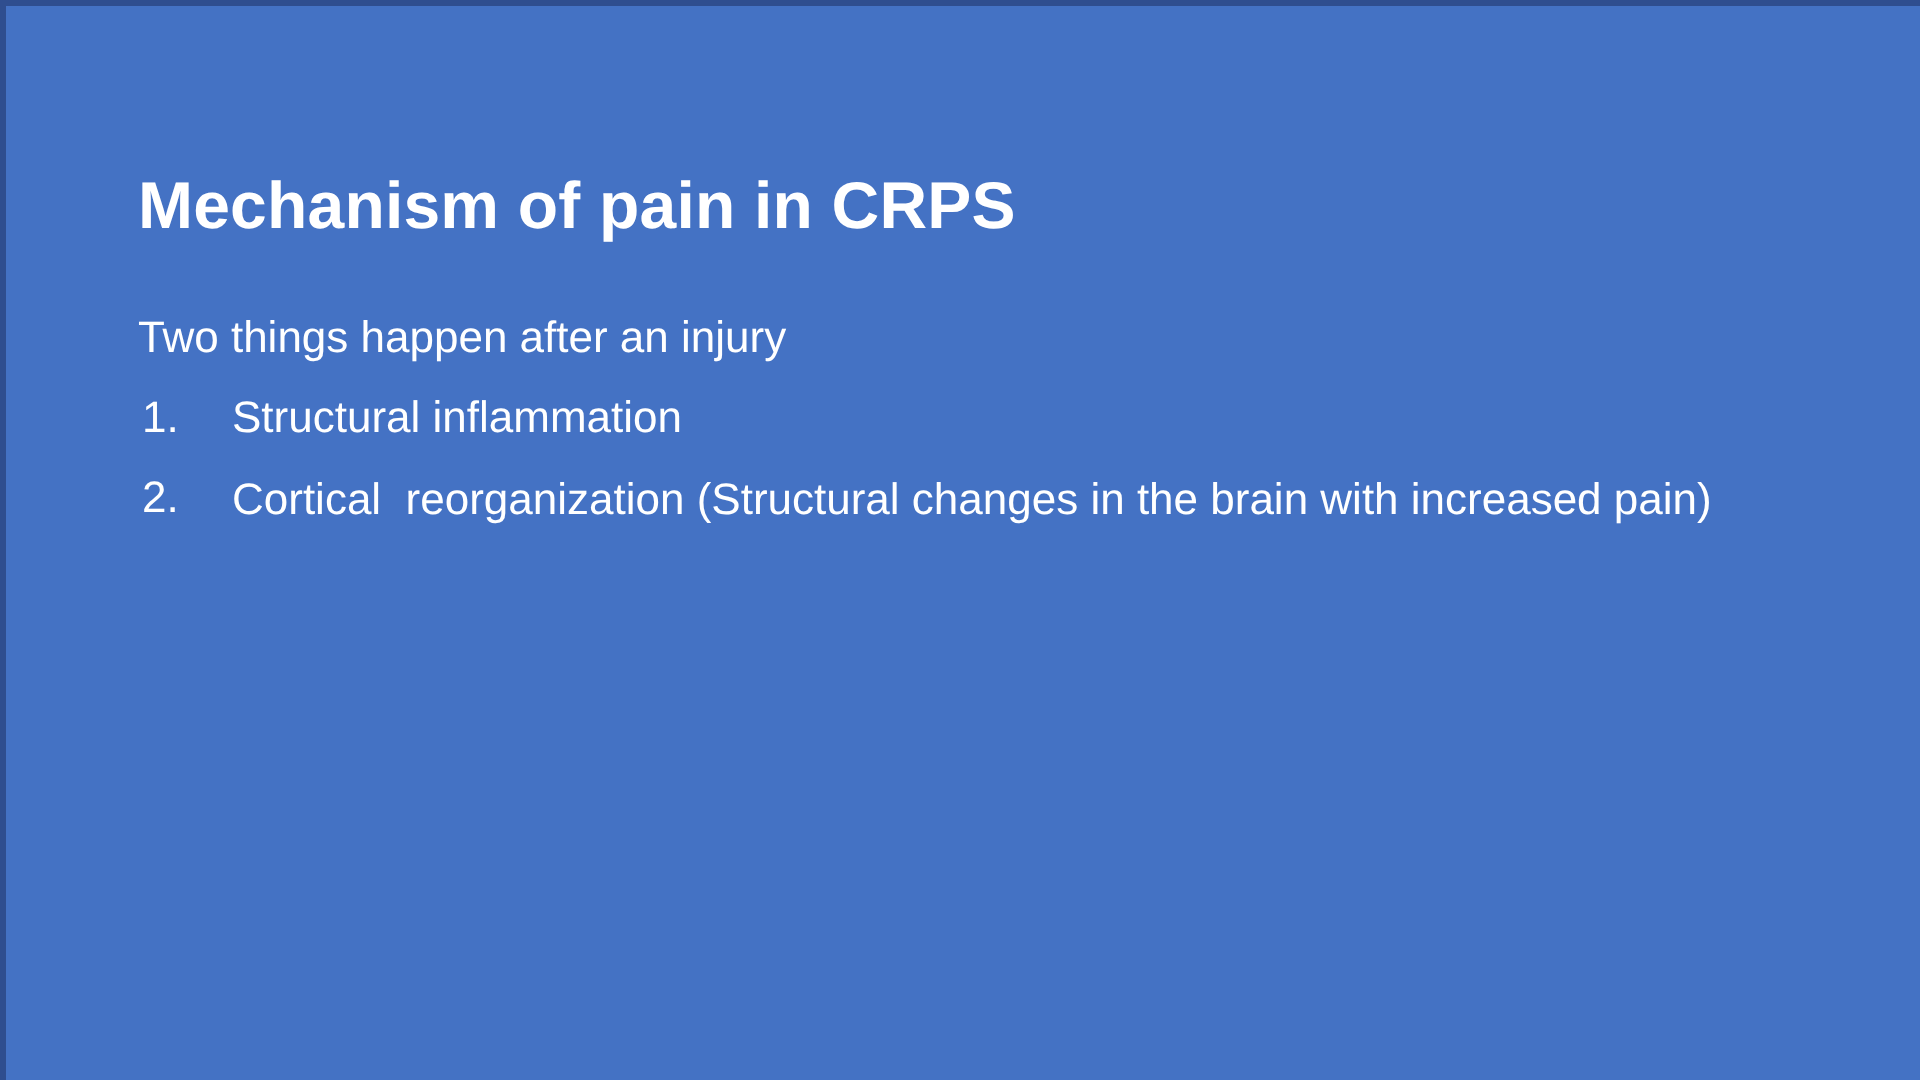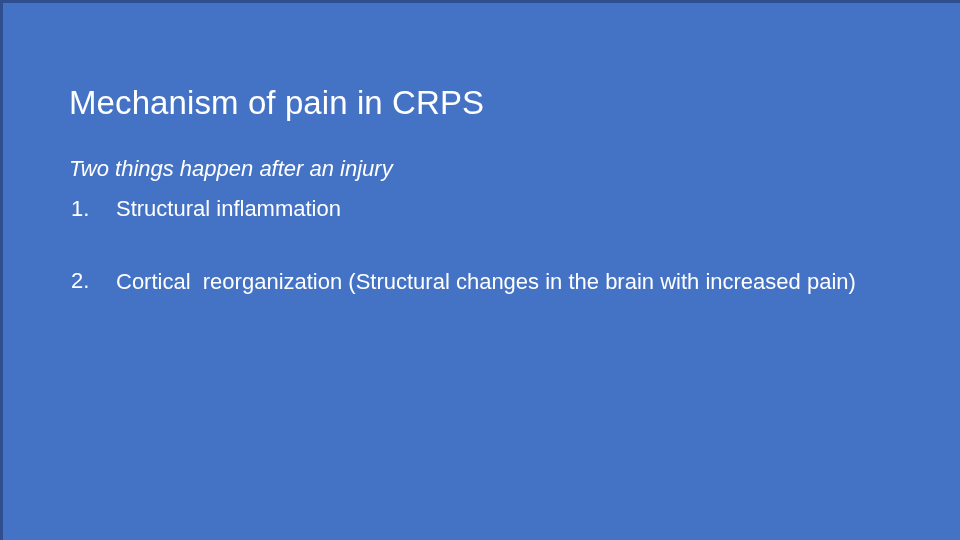--- a/index.html
+++ b/index.html
@@ -22,37 +22,36 @@
     border-left: 3px solid #2F4E8F;
     overflow: hidden;
   }
   .slide-title {
     position: absolute;
     left: 66px;
     top: 57px;
     width: 830px;
     font-size: 33px;
     line-height: 42px;
-    font-weight: 400;
+    font-weight: 700;
     color: #FFFFFF;
     letter-spacing: 0.1px;
     white-space: nowrap;
   }
   .slide-body {
     position: absolute;
     left: 66px;
     top: 146px;
     width: 840px;
   }
   .body-lead {
     font-size: 22px;
     line-height: 40px;
     color: #FFFFFF;
     white-space: pre;
-    font-style: italic;
   }
   .num-list {
     list-style: none;
     margin: 0;
     padding: 0;
   }
   .num-item {
     position: relative;
     padding-left: 47px;
     font-size: 22px;
@@ -67,21 +66,20 @@
     line-height: 40px;
     color: #FFFFFF;
   }
   .num-item .item-text {
     display: block;
     white-space: pre-wrap;
   }
   .num-item.wrapped .item-text {
     line-height: 33px;
     padding-top: 4px;
-    margin-top: 32px;
   }
 </style>
 </head>
 <body>
 
 <div class="slide">
 
   <h1 class="slide-title">Mechanism of pain in CRPS</h1>
 
   <div class="slide-body">

